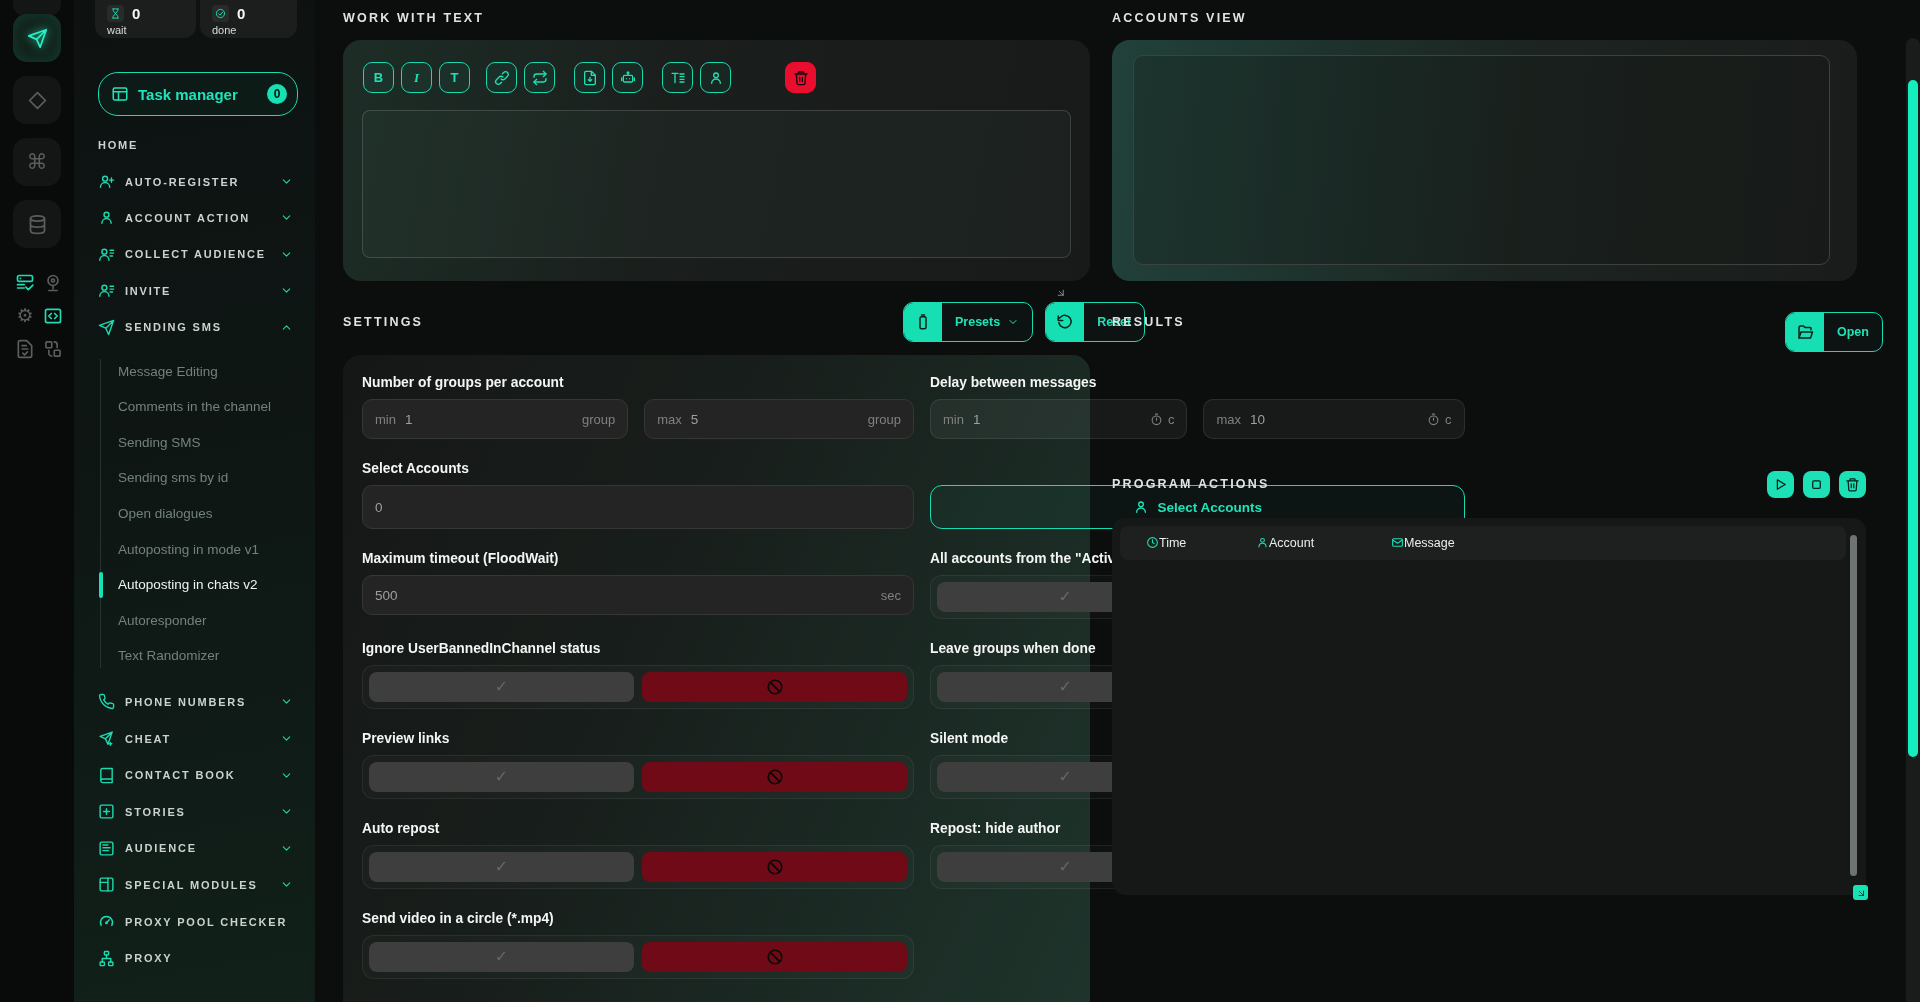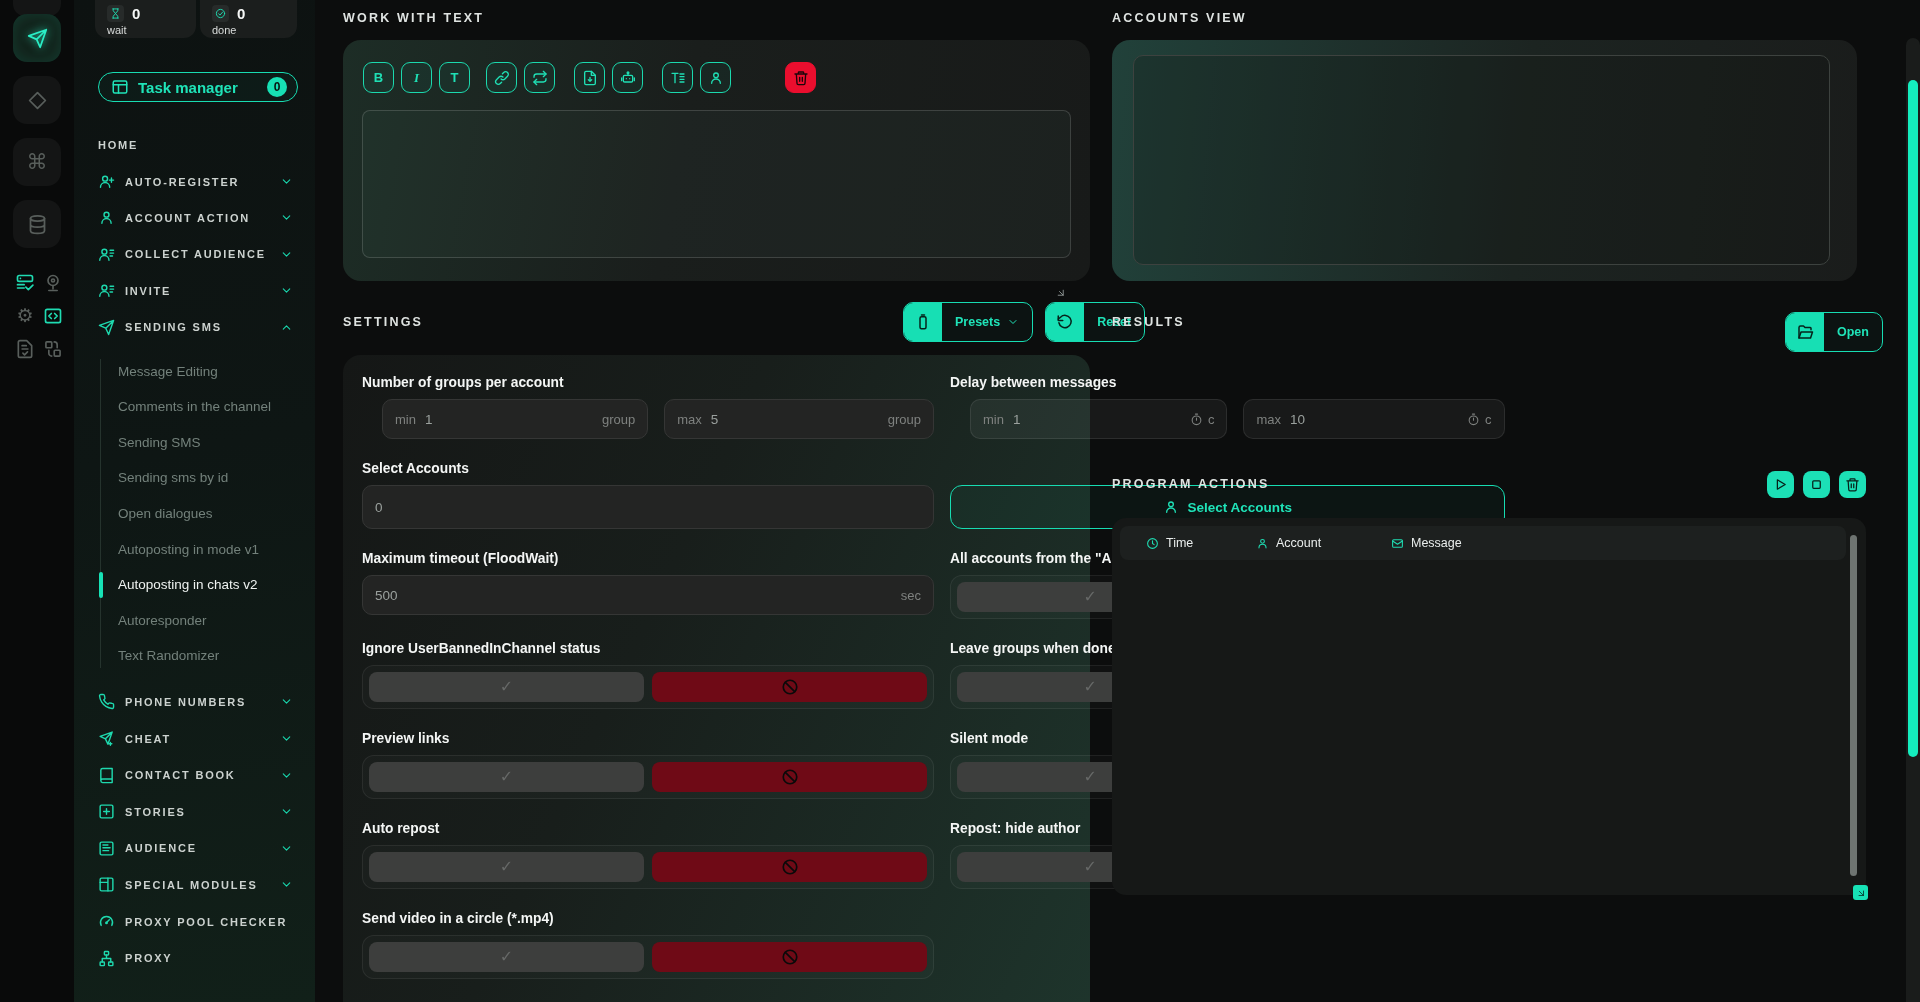--- a/index.html
+++ b/index.html
@@ -22,21 +22,21 @@
   #rail-grid .gi.teal { color:#1fdcb2; }
 
   
   #sidebar { position:absolute; left:74px; top:0; width:241px; height:1002px;
     background:linear-gradient(170deg,#0d1211 0%, #0e1614 45%, #112019 100%); }
   .stat-card { position:absolute; top:0; height:38px; background:#1b1e1d; border-radius:0 0 12px 12px; padding:5px 0 0 12px; }
   .stat-row { display:flex; align-items:center; gap:8px; }
   .stat-tile { width:17px; height:17px; border-radius:4px; background:#272b2a; display:flex; align-items:center; justify-content:center; color:#1fe0b5; }
   .stat-val { font-size:15px; font-weight:bold; color:#f6f8f7; }
   .stat-label { font-size:11px; color:#d9dcdb; margin-top:2px; }
-  #task-btn { position:absolute; left:24px; top:72px; width:200px; height:30px; border:1.5px solid #18dcb2;
+  #task-btn { position:absolute; left:24px; top:72px; width:200px; height:44px; border:1.5px solid #18dcb2;
     border-radius:20px; background:rgba(24,220,178,.04); display:flex; align-items:center; gap:9px; padding:0 10px 0 12px;
     color:#1fe3b8; cursor:pointer; }
   #task-btn .t-label { font-size:15px; font-weight:bold; }
   #task-badge { margin-left:auto; width:20px; height:20px; border-radius:50%; background:#17e0b4;
     color:#07130f; font-size:12px; font-weight:bold; display:flex; align-items:center; justify-content:center; }
   #nav { position:absolute; left:0; top:127px; width:241px; }
   .nav-item { height:36.4px; display:flex; align-items:center; gap:10px; padding-left:24px; cursor:pointer; }
   .nav-item .nic { width:17px; height:17px; color:#1ed9ae; flex:none; }
   .nav-item .nlabel { font-size:11px; font-weight:bold; letter-spacing:1.8px; color:#ccd2cf; }
   .nav-item .nchev { width:13px; height:13px; color:#19d6ad; margin-left:auto; margin-right:22px; flex:none; }
@@ -83,21 +83,21 @@
   .seg-btn { height:40px; border:1.5px solid #17dcb2; border-radius:10px; display:flex; overflow:hidden;
     background:rgba(23,220,178,.03); cursor:pointer; }
   .seg-ic { width:38px; background:#17dfb4; color:#06231b; display:flex; align-items:center; justify-content:center; flex:none; }
   .seg-ic svg { width:18px; height:18px; }
   .seg-label { padding:0 13px; display:flex; align-items:center; gap:7px; color:#1fe3b8; font-size:12.5px; font-weight:bold; }
   .seg-label .schev { width:12px; height:12px; }
 
   
   #s-grid { display:grid; grid-template-columns:1fr 1fr; column-gap:16px; row-gap:22px; }
   .f-label { font-size:13.8px; font-weight:bold; color:#f4f6f5; margin-bottom:9px; }
-  .f-row { display:flex; gap:16px;margin-left:20px; }
+  .f-row { display:flex; gap:16px; }
   .field { flex:1; height:40px; border-radius:10px; display:flex; align-items:center; padding:0 12px;
     background:#232423; border:1px solid #353635; }
   .field.ghost { background:rgba(255,255,255,.05); border:1px solid rgba(255,255,255,.09); }
   .f-prefix { font-size:13px; color:#7e817f; margin-right:9px; }
   .f-input { flex:1; min-width:0; background:transparent; border:none; outline:none; color:#9aa09d;
     font-size:13.5px; font-family:inherit; }
   .f-suffix { margin-left:auto; font-size:13px; color:#7e817f; display:flex; align-items:center; gap:5px; }
   .f-suffix svg { width:13px; height:13px; }
   .tall { height:44px; }
   .cell-btn { display:flex; align-items:flex-end; }
@@ -116,21 +116,21 @@
   .uni { font-family:"DejaVu Sans",sans-serif; line-height:1; }
 
   
   #pa-btns { position:absolute; left:1767px; top:471px; display:flex; gap:9px; }
   .pa-btn { width:27px; height:27px; border-radius:8px; background:#1ce0b6; color:#072019; border:none;
     display:flex; align-items:center; justify-content:center; cursor:pointer; }
   .pa-btn svg { width:15px; height:15px; }
   #panel-table { left:1112px; top:518px; width:754px; height:377px; background:#161817; border-radius:14px; }
   #table-head { position:absolute; left:8px; right:20px; top:8px; height:34px; background:#1d201f; border-radius:8px;
     display:flex; align-items:center; padding-left:26px; }
-  .th { display:flex; align-items:flex-end; gap:7px; font-size:12.5px; color:#e9edec; font-weight:normal; }
+  .th { display:flex; align-items:flex-start; font-size:12.5px; color:#e9edec; font-weight:normal; }
   .th svg { width:13px; height:13px; color:#1fdcb2; }
   .th.c1 { width:110px; } .th.c2 { width:135px; }
   #table-scroll { position:absolute; right:9px; top:17px; width:7px; height:341px; background:#6e7471; border-radius:4px; cursor:pointer; }
   #resize-handle { position:absolute; right:-2px; bottom:-5px; width:15px; height:15px; background:#17e2b6;
     border-radius:3px; color:#06231b; display:flex; align-items:center; justify-content:center; cursor:nwse-resize; }
   #resize-handle svg { width:9px; height:9px; }
 
   
   #win-scroll { position:absolute; right:0; top:38px; width:14px; height:964px; background:#1a1c1b; border-radius:7px 7px 0 0; }
   #win-thumb { position:absolute; left:2px; top:42px; width:10px; height:677px; background:#14edbe; border-radius:6px; cursor:pointer; }

